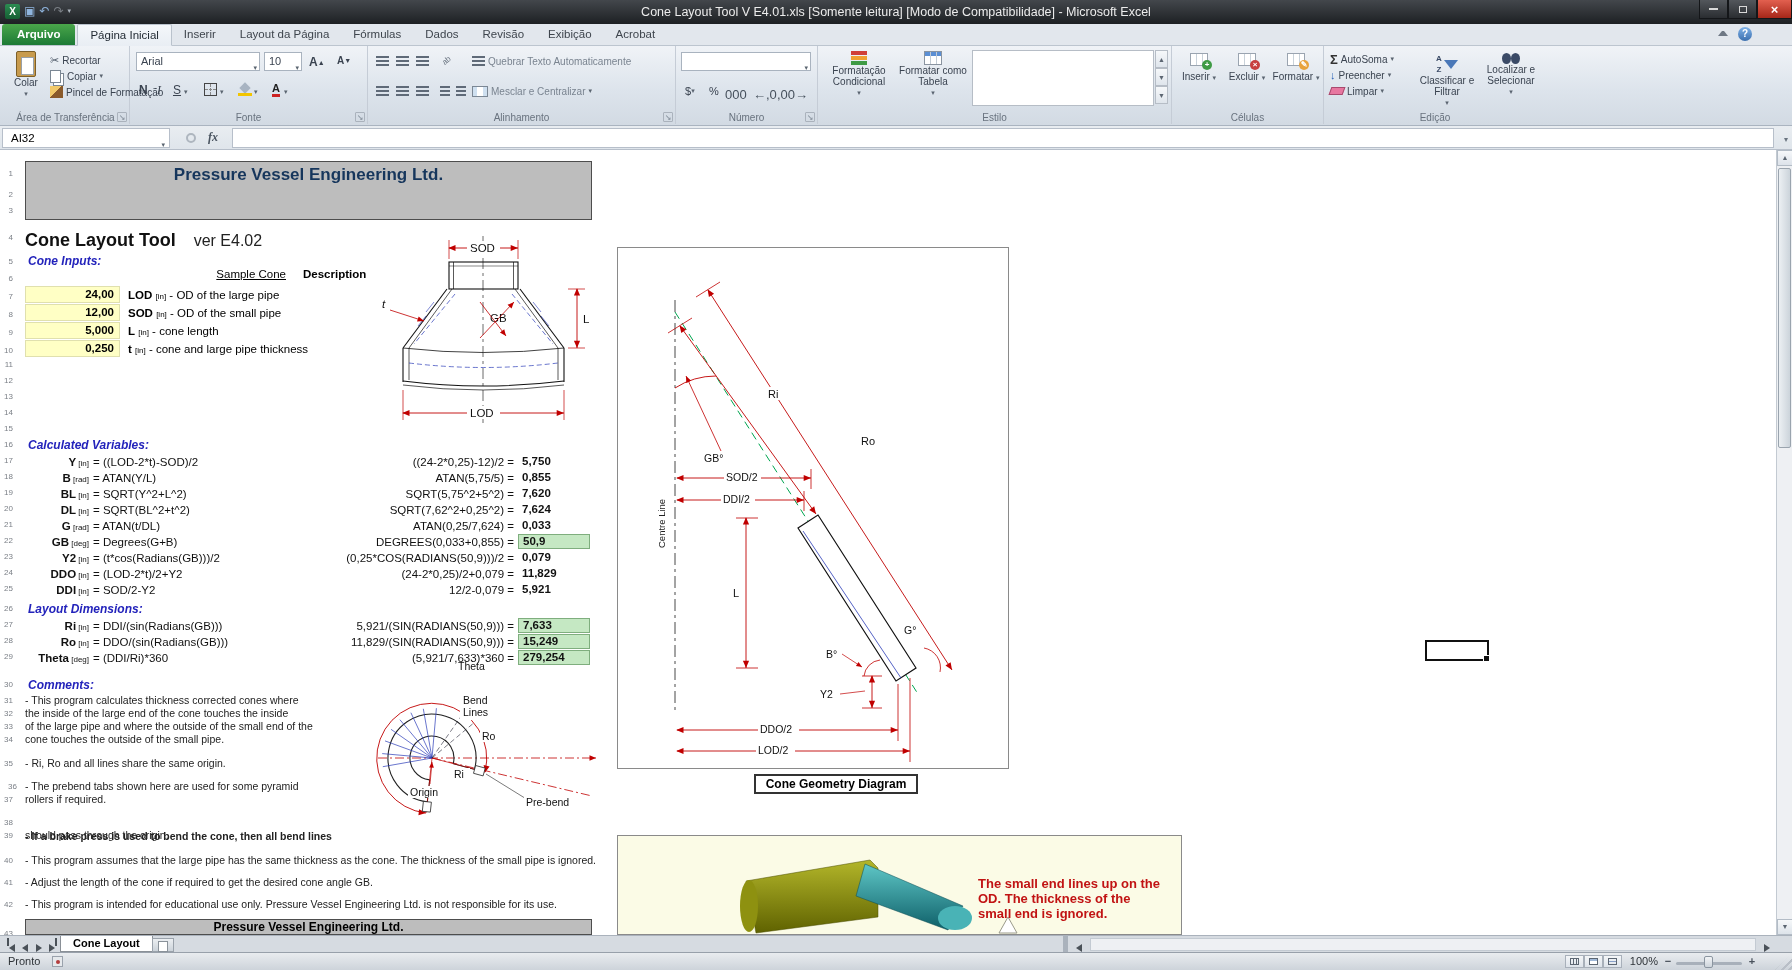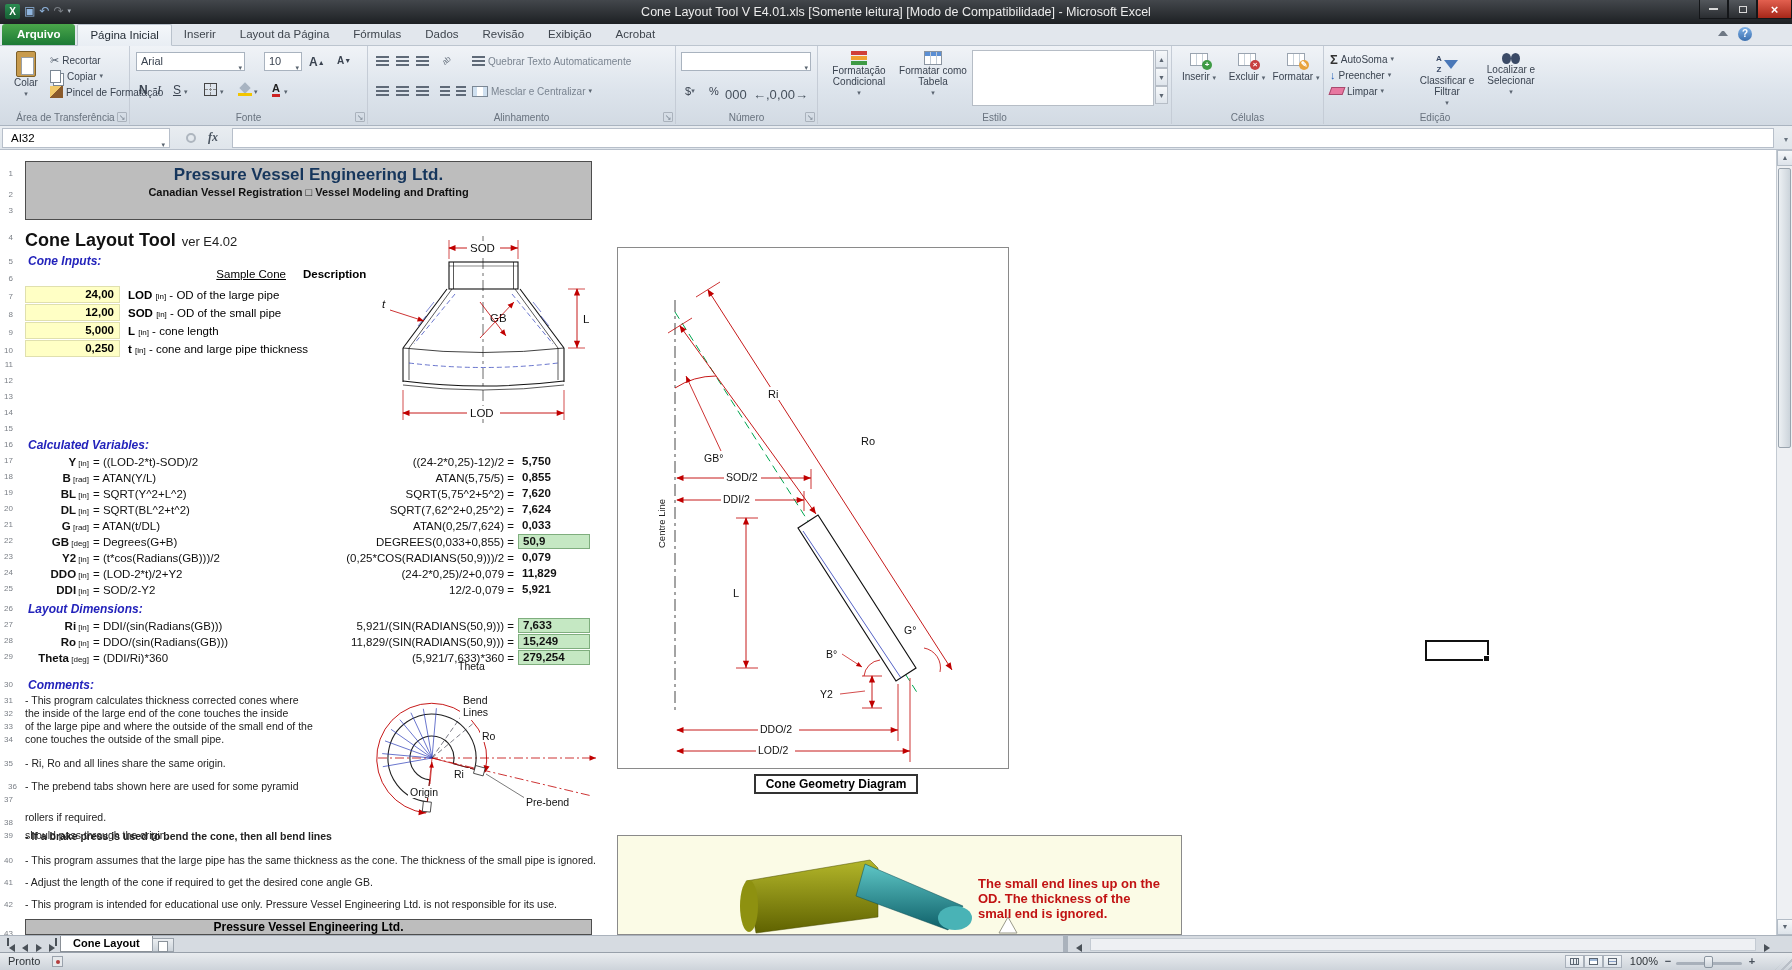--- a/index.html
+++ b/index.html
@@ -92,21 +92,21 @@
   #fexpand{position:absolute;right:4px;top:9px;font-size:8px;color:#6a7480}
 
   
   #ws{position:absolute;left:0;top:150px;width:1776px;height:785px;background:#fff;overflow:hidden}
   .rownum{position:absolute;left:0;width:13px;text-align:right;font-size:8px;color:#7a7f86}
   #hdrbox{position:absolute;left:25px;top:11px;width:567px;height:59px;background:#bdbdbd;border:1px solid #4d4d4d;text-align:center}
   #hdr-company{font-size:17px;font-weight:bold;color:#16365c;padding-top:3px}
   .hdr-sub{font-size:11px;font-weight:bold;color:#111;line-height:14px}
   #titleblk{position:absolute;left:25px;top:80px;white-space:nowrap}
   #titleblk .big{font-size:18px;font-weight:bold;color:#111}
-  #titleblk .ver{font-size:13px;color:#222;margin-left:6px}
+  #titleblk .ver{font-size:16px;color:#222;margin-left:18px}
   .bheading{position:absolute;left:28px;font-size:12px;font-weight:bold;font-style:italic;color:#2323bb;white-space:nowrap}
   #colhdr-value{position:absolute;left:25px;top:118px;width:261px;text-align:right;font-size:11.5px;font-weight:normal;text-decoration:underline}
   #colhdr-desc{position:absolute;left:303px;top:118px;font-size:11.5px;font-weight:bold}
   .inrow{position:absolute;left:25px;height:17px;display:flex;align-items:center;font-size:11.5px;white-space:nowrap}
   .incell{width:95px;background:#ffffc5;border:1px solid #e0e0ae;text-align:right;padding-right:5px;font-weight:bold;height:17px;line-height:15px}
   .inlabel{margin-left:8px}
   .unit{font-size:8px}
   .crow{position:absolute;left:25px;width:565px;height:15px;display:flex;align-items:center;font-size:11.5px;color:#111;white-space:nowrap}
   .cname{width:64px;text-align:right;flex:none}
   .cform{margin-left:4px;flex:none}
@@ -230,21 +230,21 @@
         <div class="minibtn">
             <span class="i-brush"></span>
             <span>Pincel de Formatação</span>
           </div>
       </div>
       <div class="rg-label">Área de Transferência</div>
       <div class="dlg">↘</div>
     </div>
 
     <div class="rgroup" style="left:130px;width:238px">
-      <div class="combo" style="left:6px;top:6px;width:109px"><span>Arial</span><span class="caret">▾</span></div>
+      <div class="combo" style="left:6px;top:6px;width:124px"><span>Arial</span><span class="caret">▾</span></div>
       <div class="combo" style="left:134px;top:6px;width:38px"><span>10</span><span class="caret">▾</span></div>
       <span class="tbtn" style="position:absolute;left:178px;top:8px;font-size:12px;font-weight:bold">A<span style="font-size:7px">▲</span></span>
       <span class="tbtn" style="position:absolute;left:206px;top:8px;font-size:10px;font-weight:bold">A<span style="font-size:7px">▼</span></span>
       <span class="tbtn" style="position:absolute;left:8px;top:36px;font-weight:bold;font-size:12px">N</span>
       <span class="tbtn" style="position:absolute;left:26px;top:36px;font-style:italic;font-size:12px;font-family:'Liberation Serif',serif">I</span>
       <span class="tbtn" style="position:absolute;left:42px;top:36px;text-decoration:underline;font-size:12px">S</span>
       <span class="caret" style="position:absolute;left:54px;top:42px">▾</span>
       <span style="position:absolute;left:74px;top:37px" class="i-border"></span>
       <span class="caret" style="position:absolute;left:90px;top:42px">▾</span>
       <span style="position:absolute;left:108px;top:37px" class="i-fill"></span>
@@ -423,21 +423,20 @@
         <div class="rownum" style="top: 668px;">38</div>
         <div class="rownum" style="top: 681px;">39</div>
         <div class="rownum" style="top: 706px;">40</div>
         <div class="rownum" style="top: 728px;">41</div>
         <div class="rownum" style="top: 750px;">42</div>
         <div class="rownum" style="top: 779px;">43</div>
       </div>
 
     <div id="hdrbox">
       <div id="hdr-company">Pressure Vessel Engineering Ltd.</div>
-      <div class="hdr-sub">Canadian Vessel Registration □ Vessel Modeling and Drafting</div>
     </div>
 
     <div id="titleblk">
       <span class="big">Cone Layout Tool</span><span class="ver">ver E4.02</span>
     </div>
 
     <div class="bheading" style="top:104px">Cone Inputs:</div>
     <div id="colhdr-value">Sample Cone</div>
     <div id="colhdr-desc">Description</div>
 
@@ -697,21 +696,21 @@
         <span class="cform">= (DDI/Ri)*360</span>
         <span class="ccalc">(5,921/7,633)*360 =</span>
         <span class="cres hl">279,254</span>
       </div>
       <div class="comline" style="top: 544px;">- This program calculates thickness corrected cones where</div>
       <div class="comline" style="top: 557px;">the inside of the large end of the cone touches the inside</div>
       <div class="comline" style="top: 570px;">of the large pipe and where the outside of the small end of the</div>
       <div class="comline" style="top: 583px;">cone touches the outside of the small pipe.</div>
       <div class="comline" style="top: 607px;">- Ri, Ro and all lines share the same origin.</div>
       <div class="comline" style="top: 630px;">- The prebend tabs shown here are used for some pyramid</div>
-      <div class="comline" style="top: 661px;">rollers if required.</div>
+      <div class="comline" style="top: 643px;">rollers if required.</div>
       <div class="comline" style="top: 680px; font-weight: bold;">- If a brake press is used to bend the cone, then all bend lines</div>
       <div class="comline" style="top: 679px;">should pass through the origin.</div>
       <div class="comline" style="top: 704px;">- This program assumes that the large pipe has the same thickness as the cone.  The thickness of the small pipe is ignored.</div>
       <div class="comline" style="top: 726px;">- Adjust the length of the cone if required to get the desired cone angle GB.</div>
       <div class="comline" style="top: 748px;">- This program is intended for educational use only.  Pressure Vessel Engineering Ltd. is not responsible for its use.</div>
     </div>
 
   <div id="vscroll">
     <div class="sbtn" style="top:0">▲</div>
     <div id="vthumb"></div>

